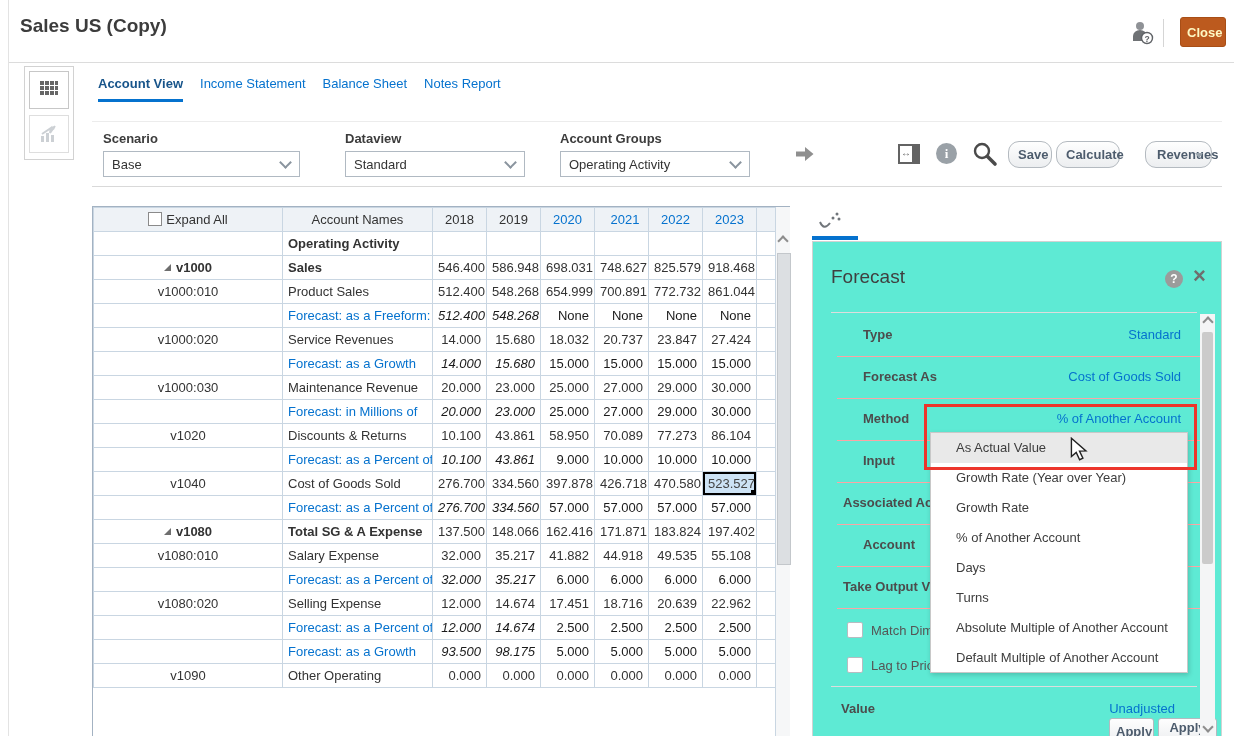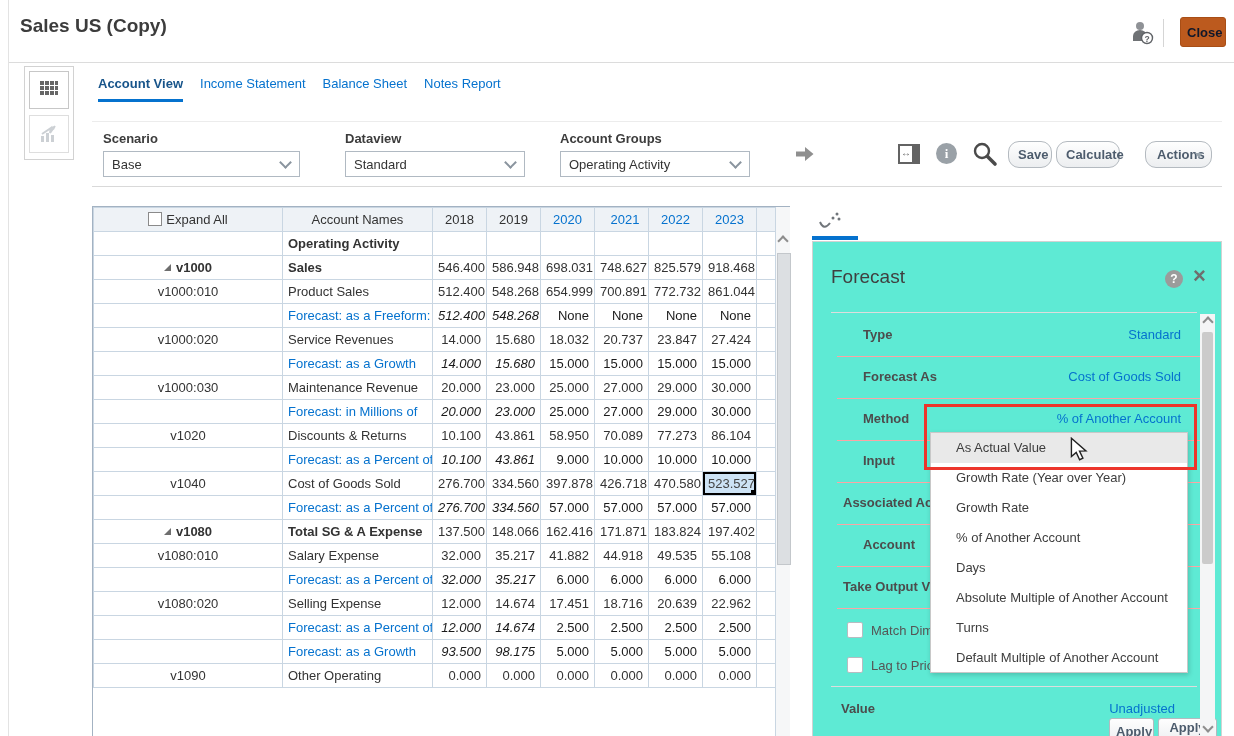--- a/index.html
+++ b/index.html
@@ -5,21 +5,21 @@
   html,body{margin:0;padding:0;}
   body{width:1234px;height:736px;overflow:hidden;background:#fff;position:relative;
        font-family:"Liberation Sans",sans-serif;color:#333;}
 
   
   #pageedge{position:absolute;left:8px;top:0;width:1px;height:736px;background:#e3e3e3;}
   #title{position:absolute;left:20px;top:15px;font-size:19px;font-weight:bold;color:#3c3c3c;}
   #userhelp{position:absolute;left:1130px;top:19px;cursor:pointer;}
   #hdrpipe{position:absolute;left:1163px;top:19px;width:1px;height:28px;background:#d5d5d5;}
   #close{position:absolute;left:1180px;top:17px;width:46px;height:30px;background:#bc5a1e;
-         border:1px solid #a84e16;border-radius:3px;color:#0f172a;font-weight:bold;font-size:13px;
+         border:1px solid #a84e16;border-radius:3px;color:#fef9c3;font-weight:bold;font-size:13px;
          font-family:"Liberation Sans",sans-serif;cursor:pointer;}
   #hr1{position:absolute;left:9px;top:62px;width:1225px;height:1px;background:#dcdcdc;}
 
   
   #rail{position:absolute;left:24px;top:66px;width:48px;height:92px;border:1px solid #d2d2d2;background:#fff;}
   .railbtn{position:absolute;left:4px;width:38px;height:36px;border:1px solid #c7c7c7;background:#fff;
            display:flex;align-items:center;justify-content:center;cursor:pointer;}
   #railbtn1{top:4px;}
   #railbtn2{top:48px;border-color:#dedede;}
 
@@ -214,21 +214,21 @@
     <span class="arr">↔</span>
     <span class="bar"></span>
   </div>
 <div id="info">i</div>
 <svg id="search" width="28" height="28" viewBox="0 0 28 28">
   <circle cx="11" cy="11" r="7" fill="none" stroke="#4a4a4a" stroke-width="2.4"></circle>
   <line x1="16.5" y1="16.5" x2="24" y2="24" stroke="#4a4a4a" stroke-width="3.6" stroke-linecap="round"></line>
 </svg>
 <button id="save" class="btn">Save</button>
 <button id="calc" class="btn">Calculate</button>
-<button id="actions" class="btn"><span>Actions</span><span class="tridn"></span></button>
+<button id="actions" class="btn"><span>Revenues</span><span class="tridn"></span></button>
 <div id="hr2"></div>
 
 <div id="grid">
   <table id="tbl">
     <thead>
         <tr id="hrow">
           <th class="hexp" style="width: 189px;"><span class="hcb"></span><span>Expand All</span></th>
           <th style="width: 150px;">Account Names</th>
           <th style="width: 54px;">2018</th>
           <th style="width: 54px;">2019</th>
@@ -519,20 +519,20 @@
     <span class="dn chevDn"></span>
   </div>
 </div>
 
 <div id="menu">
     <div class="mi hov">As Actual Value</div>
     <div class="mi">Growth Rate (Year over Year)</div>
     <div class="mi">Growth Rate</div>
     <div class="mi">% of Another Account</div>
     <div class="mi">Days</div>
+    <div class="mi">Turns</div>
     <div class="mi">Absolute Multiple of Another Account</div>
-    <div class="mi">Turns</div>
     <div class="mi">Default Multiple of Another Account</div>
   </div>
 <div id="redbox"></div>
 <svg id="cursor" width="22" height="24" viewBox="0 0 15 19">
   <path d="M1.5,1 L1.5,15.5 L5.3,12.2 L8,18 L10.6,16.8 L7.9,11.2 L13,11 Z" fill="#fff" stroke="#222" stroke-width="1.1"></path>
 </svg>
 
 </body></html>

